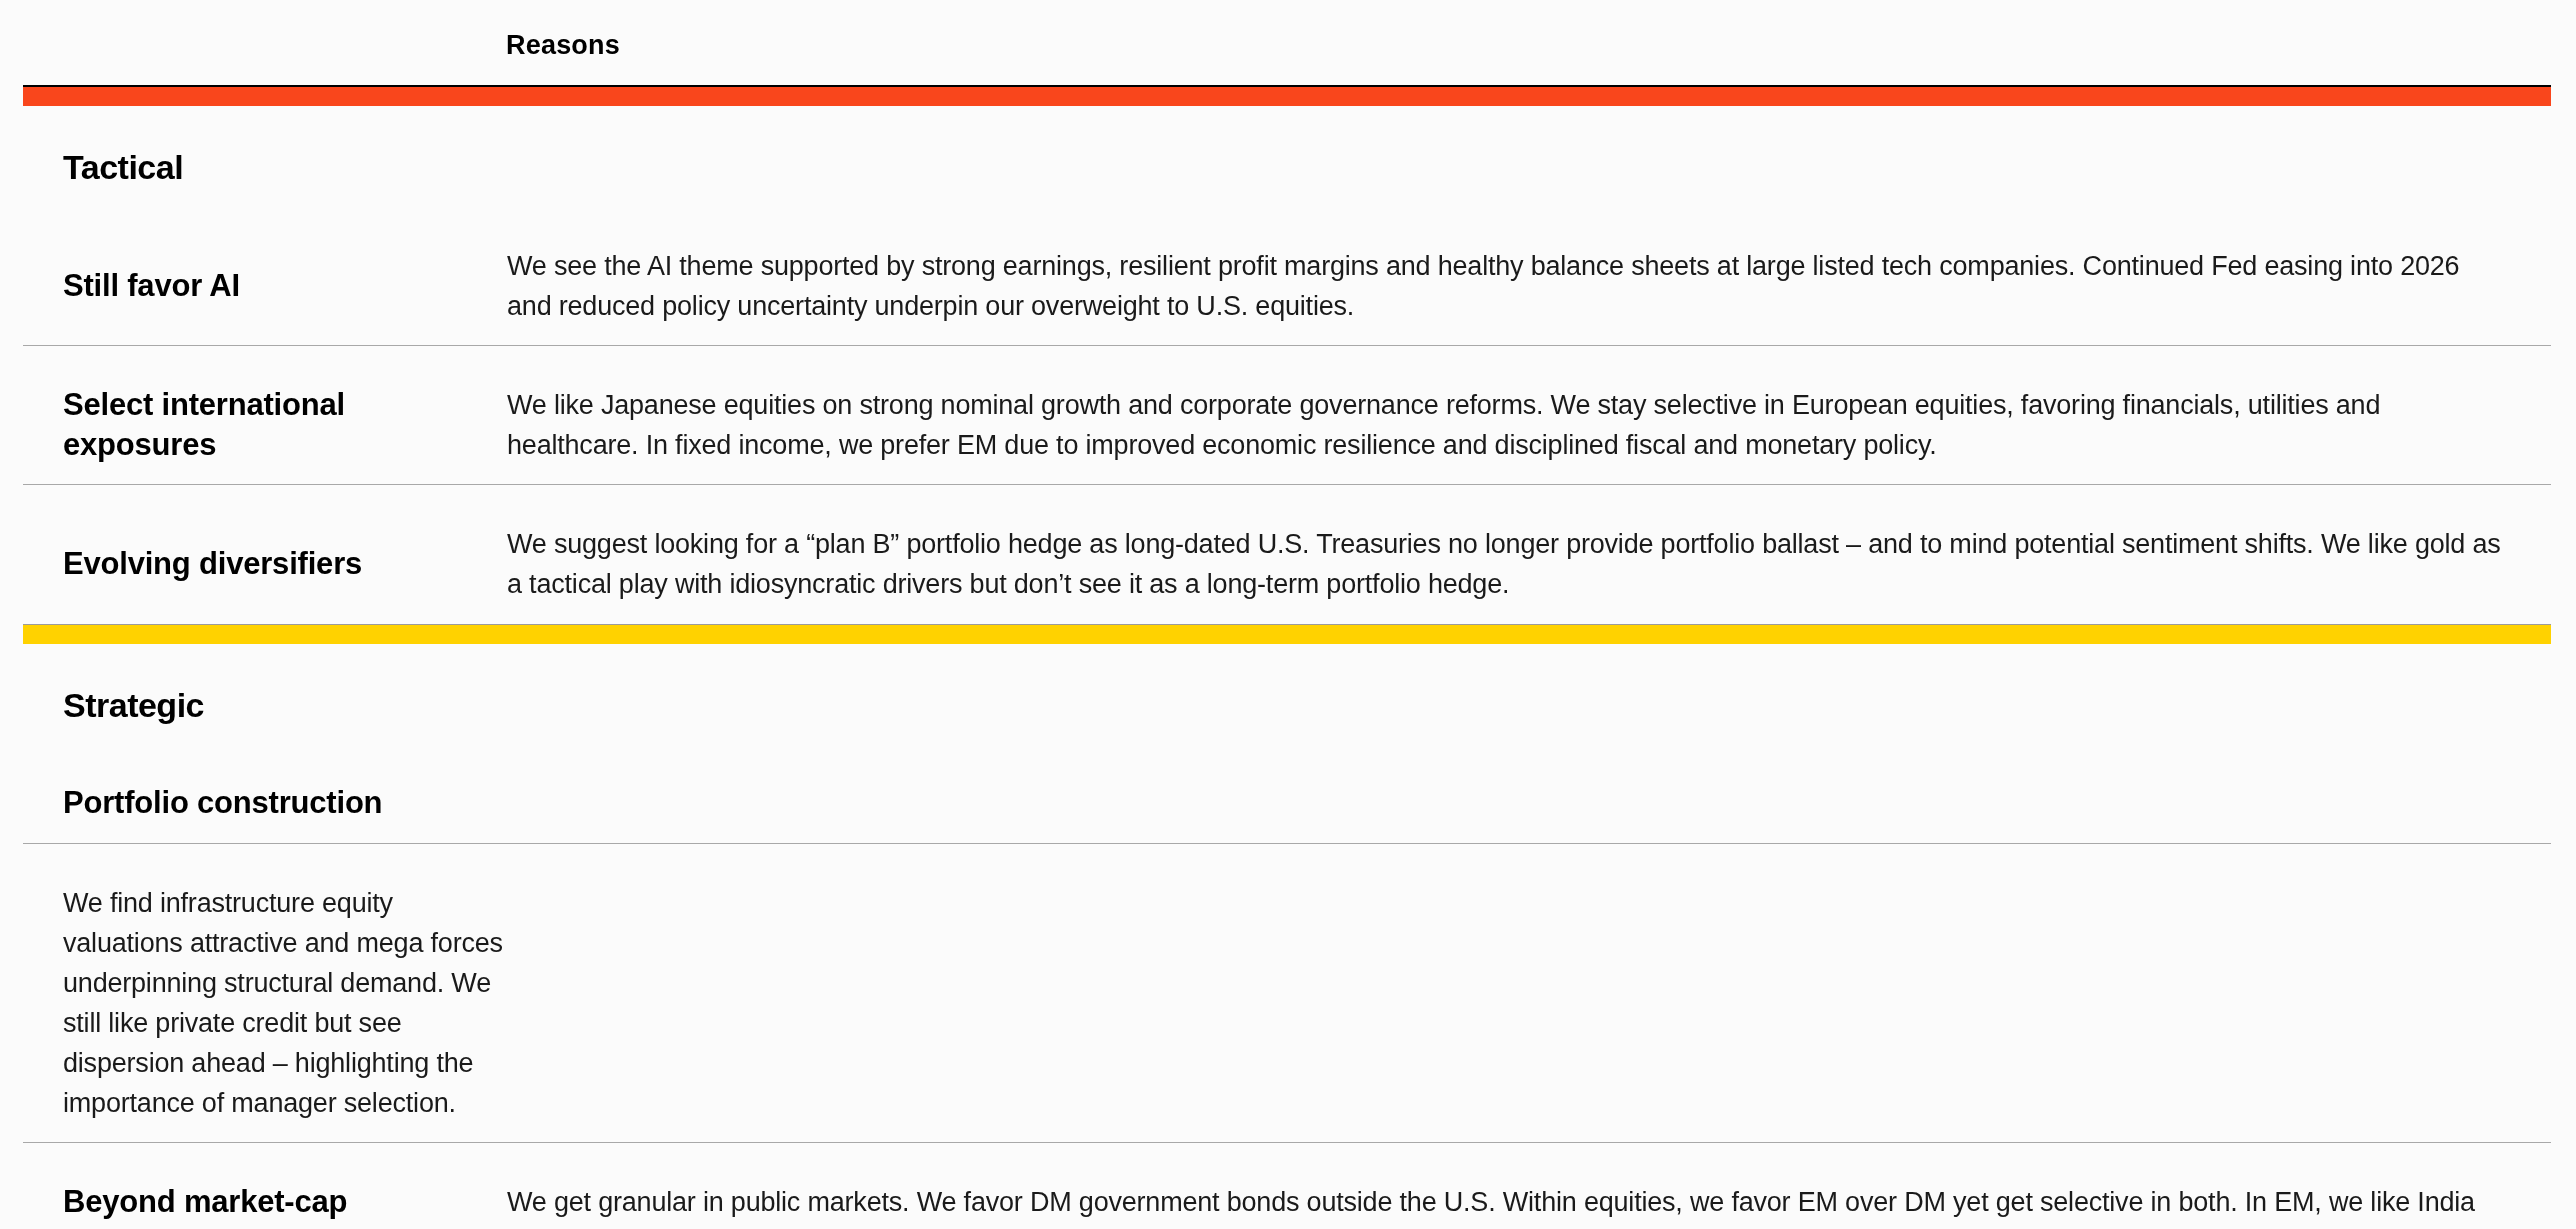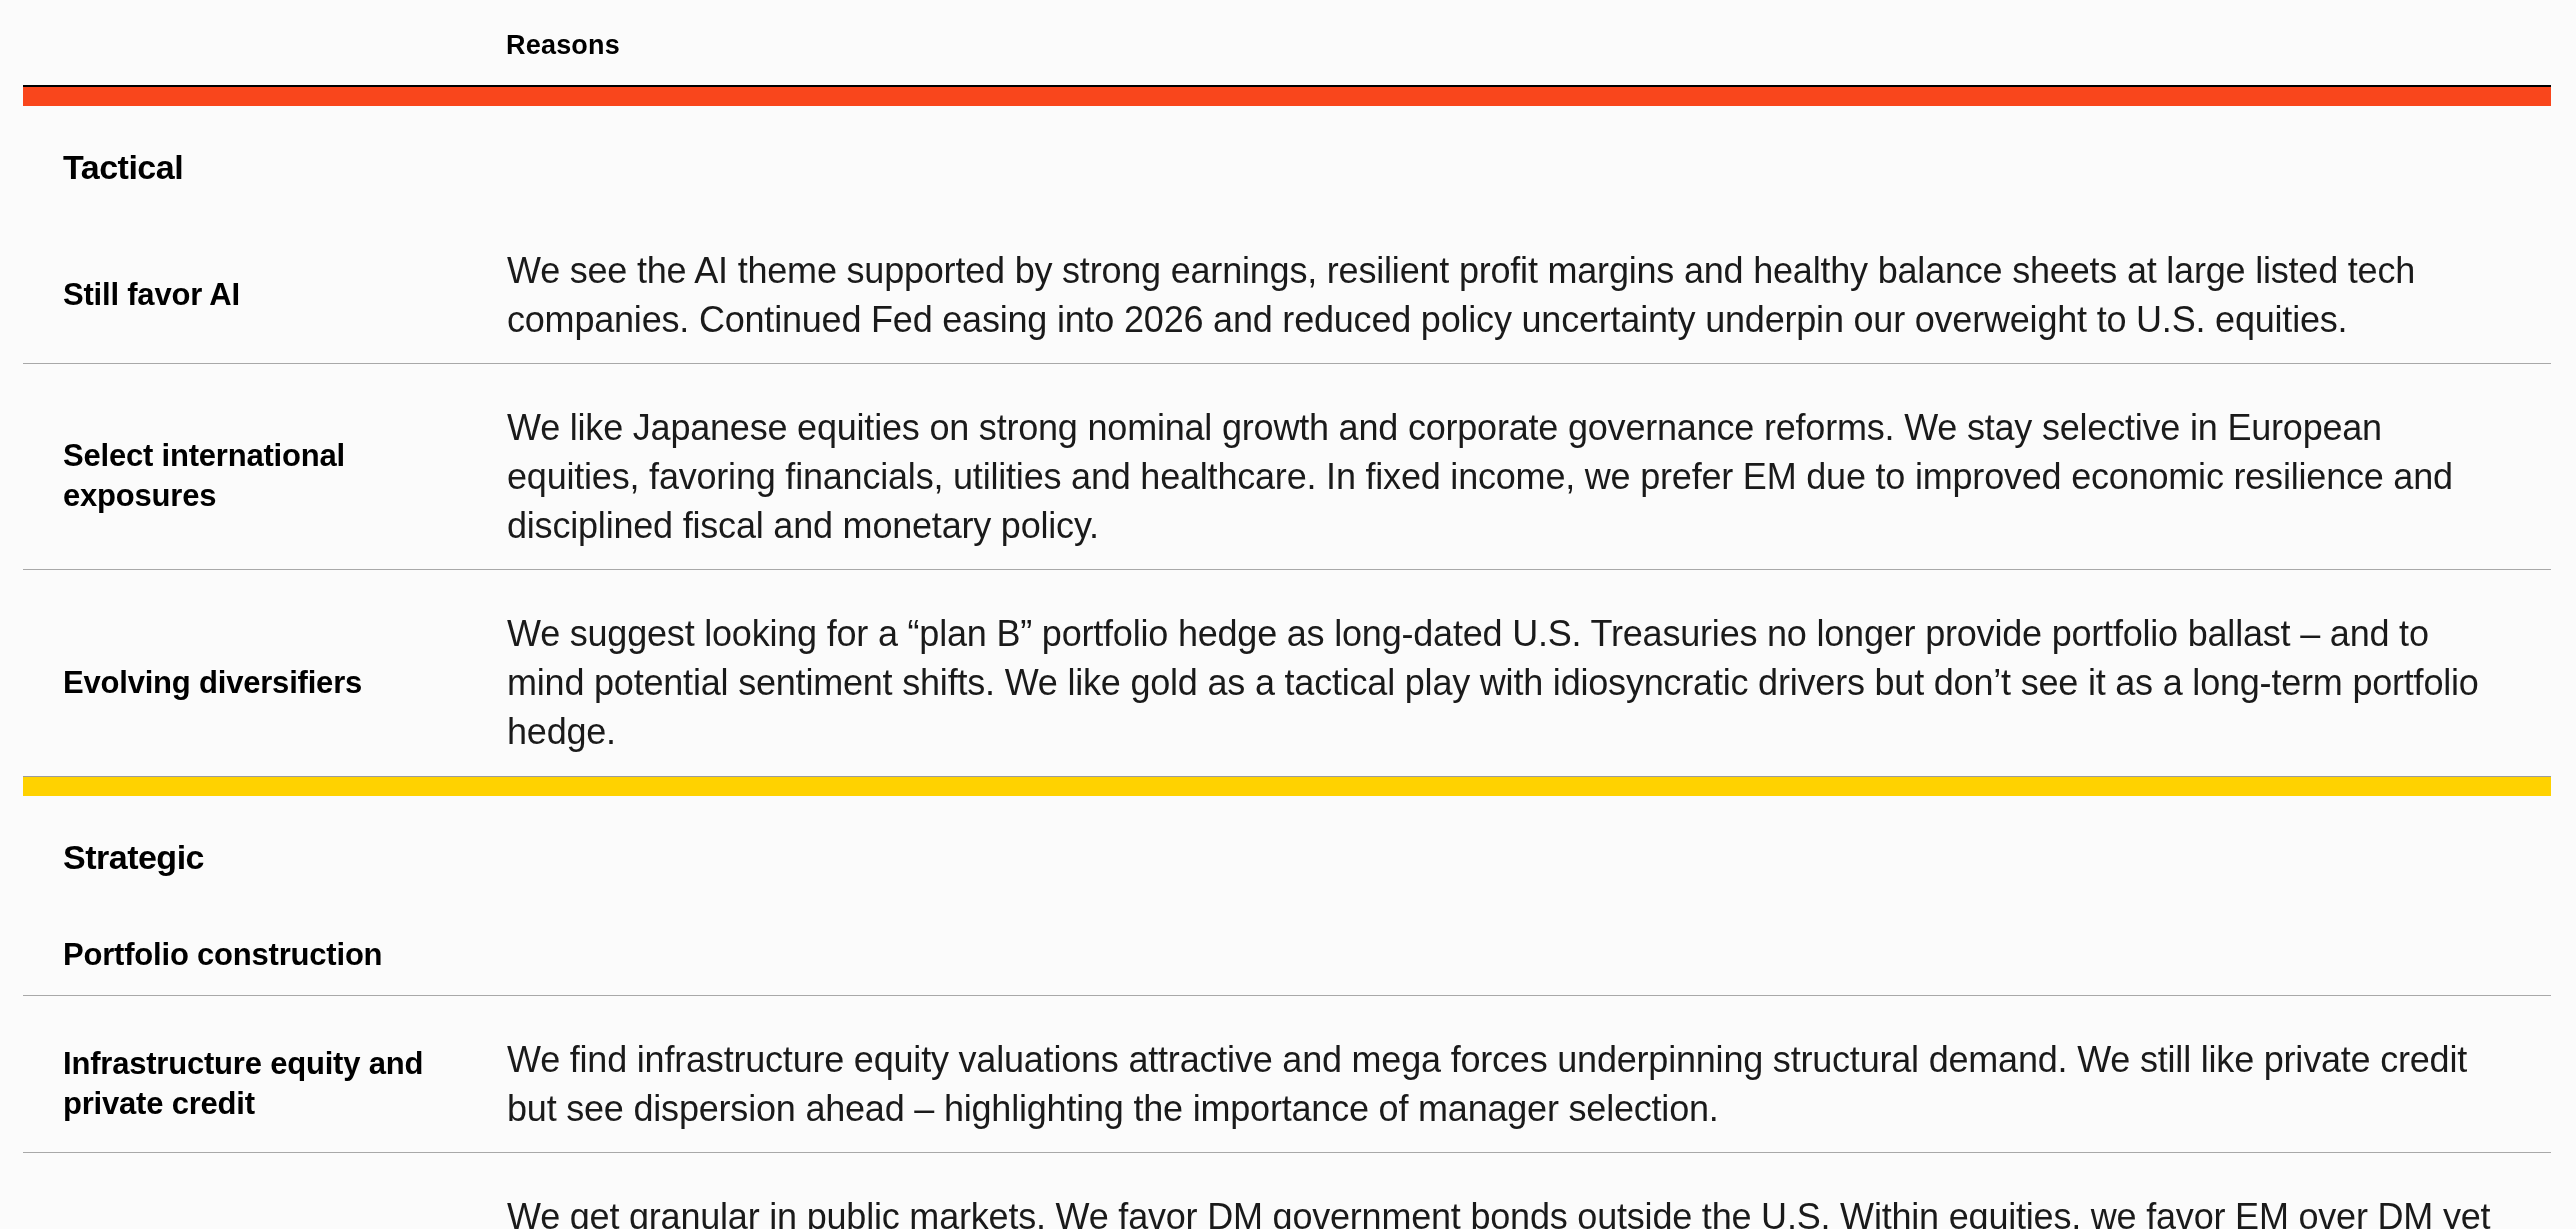--- a/index.html
+++ b/index.html
@@ -59,22 +59,22 @@
   }
   .row-label {
     font-size: 31px;
     line-height: 40px;
     font-weight: 700;
     color: #000000;
     letter-spacing: -0.2px;
     padding-right: 39px;
   }
   .row-reason {
-    font-size: 36px;
-    line-height: 49px;
+    font-size: 27px;
+    line-height: 40px;
     font-weight: 400;
     color: #1A1A1A;
     letter-spacing: -0.2px;
     max-width: 2007px;
   }
 </style>
 </head>
 <body>
 
 <div class="page">
@@ -106,21 +106,20 @@
 
     <section>
       <div class="section-bar with-rule" style="background: rgb(255, 210, 0);"></div>
       <h2 class="section-title">Strategic</h2>
 
       <div class="rows">
         <div class="row">
           <div class="row-label">Portfolio construction</div>
         </div>
         <div class="row">
-          <div class="row-label">Infrastructure equity and private credit</div>
           <div class="row-reason">We find infrastructure equity valuations attractive and mega forces underpinning structural demand. We still like private credit but see dispersion ahead – highlighting the importance of manager selection.</div>
         </div>
         <div class="row">
           <div class="row-label">Beyond market-cap benchmarks</div>
           <div class="row-reason">We get granular in public markets. We favor DM government bonds outside the U.S. Within equities, we favor EM over DM yet get selective in both. In EM, we like India which sits at the intersection of mega forces. In DM, we like Japan as mild inflation and corporate reforms brighten the outlook.</div>
         </div>
       </div>
     </section>
 
   </div>

